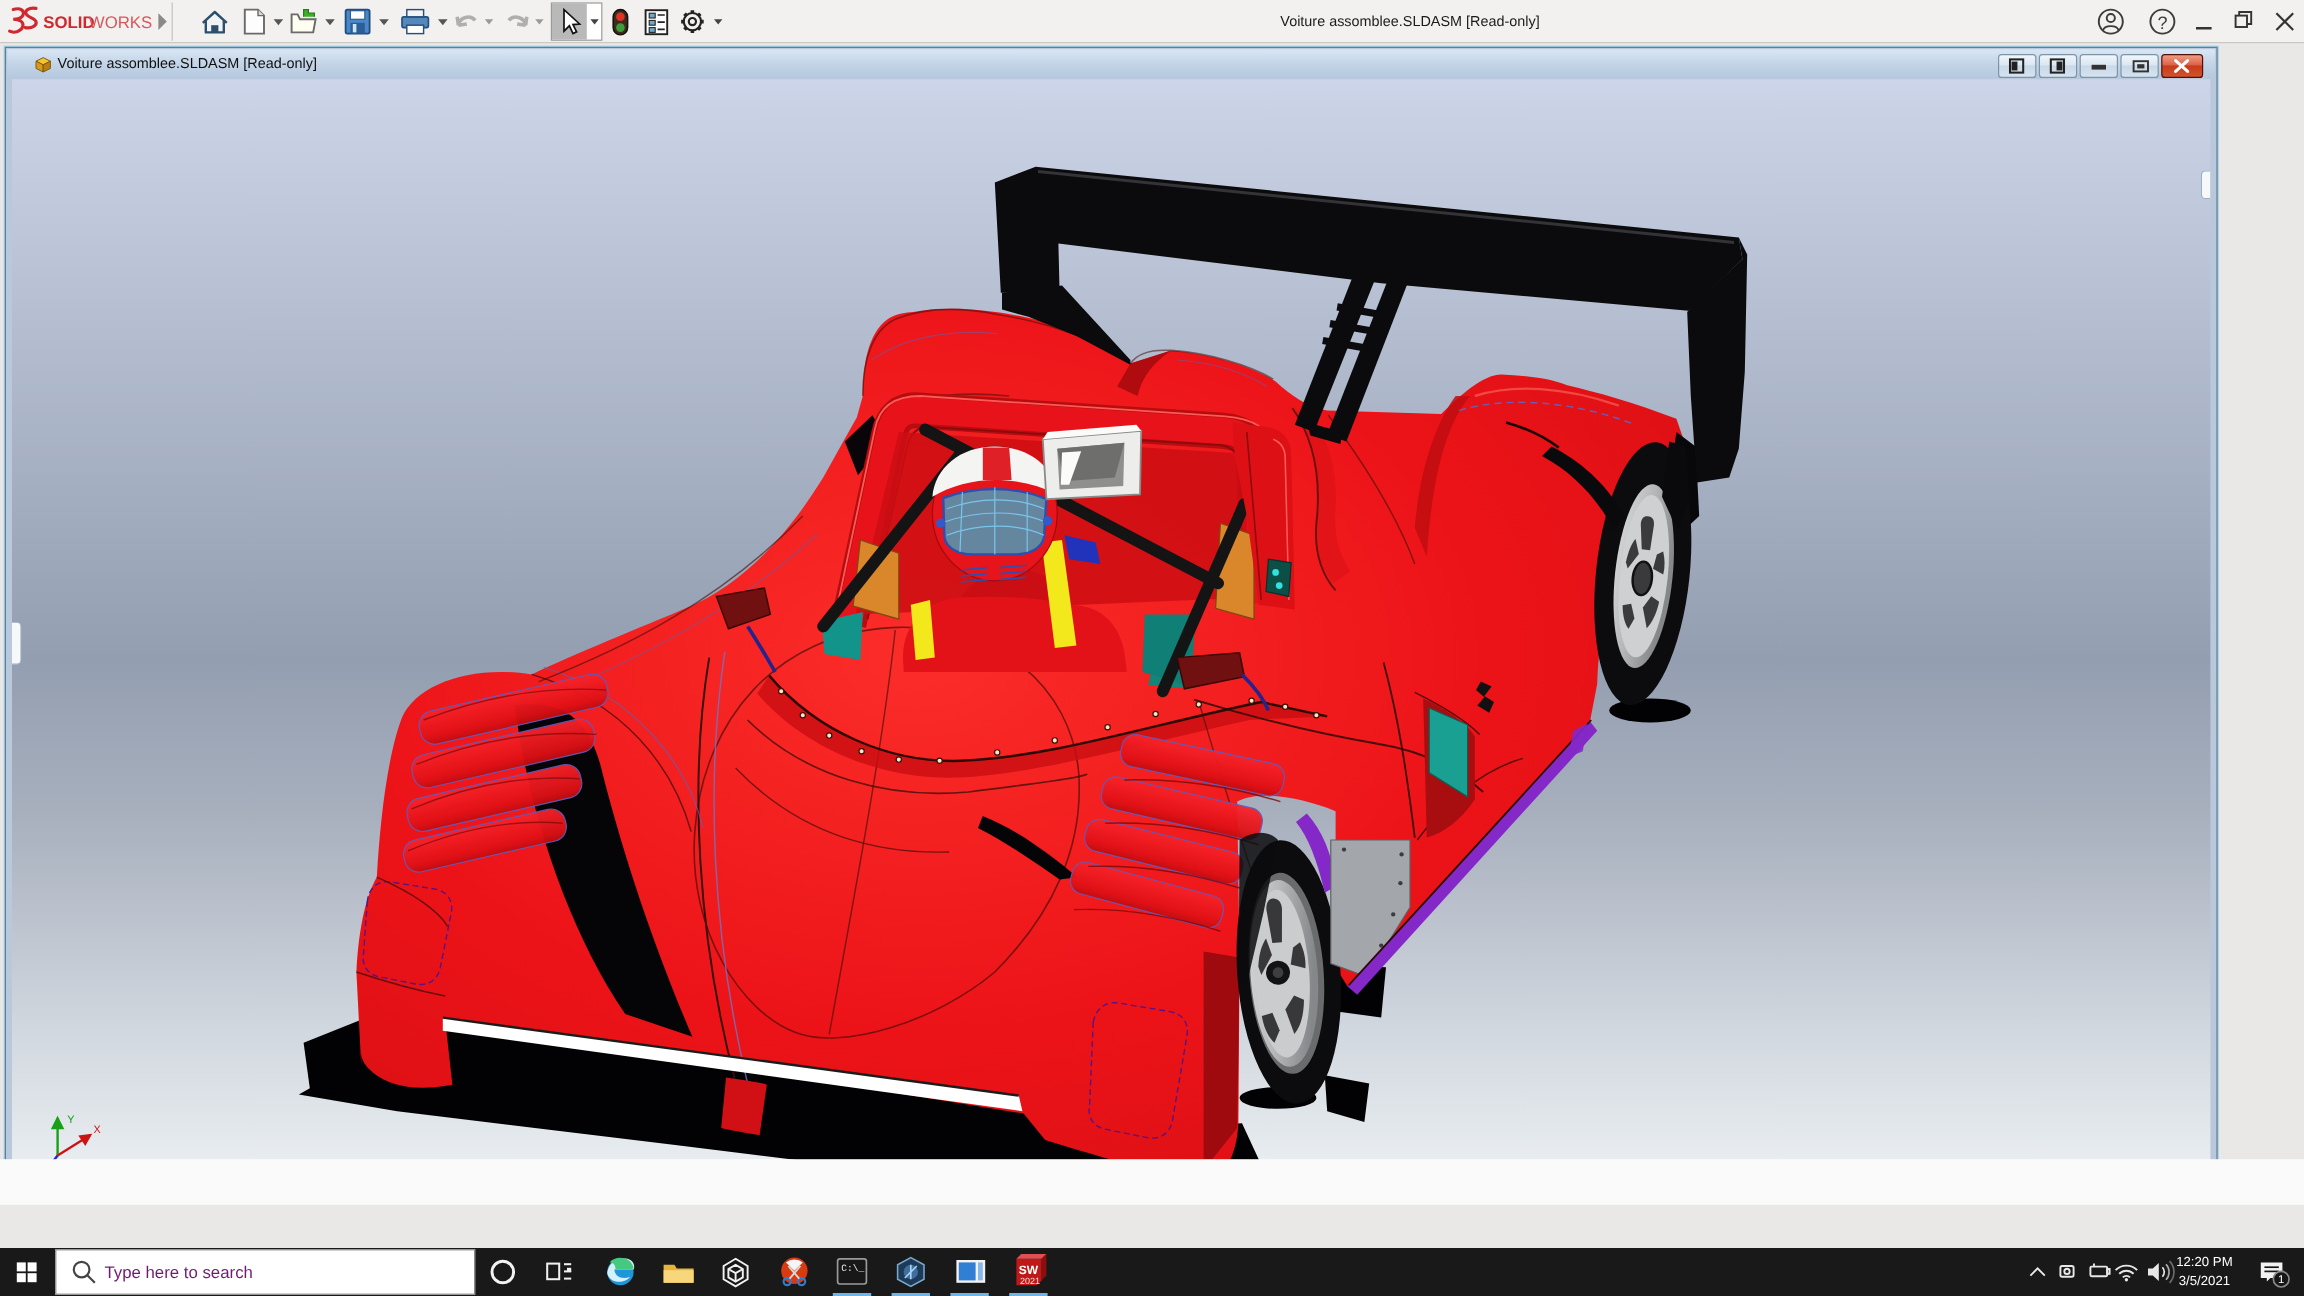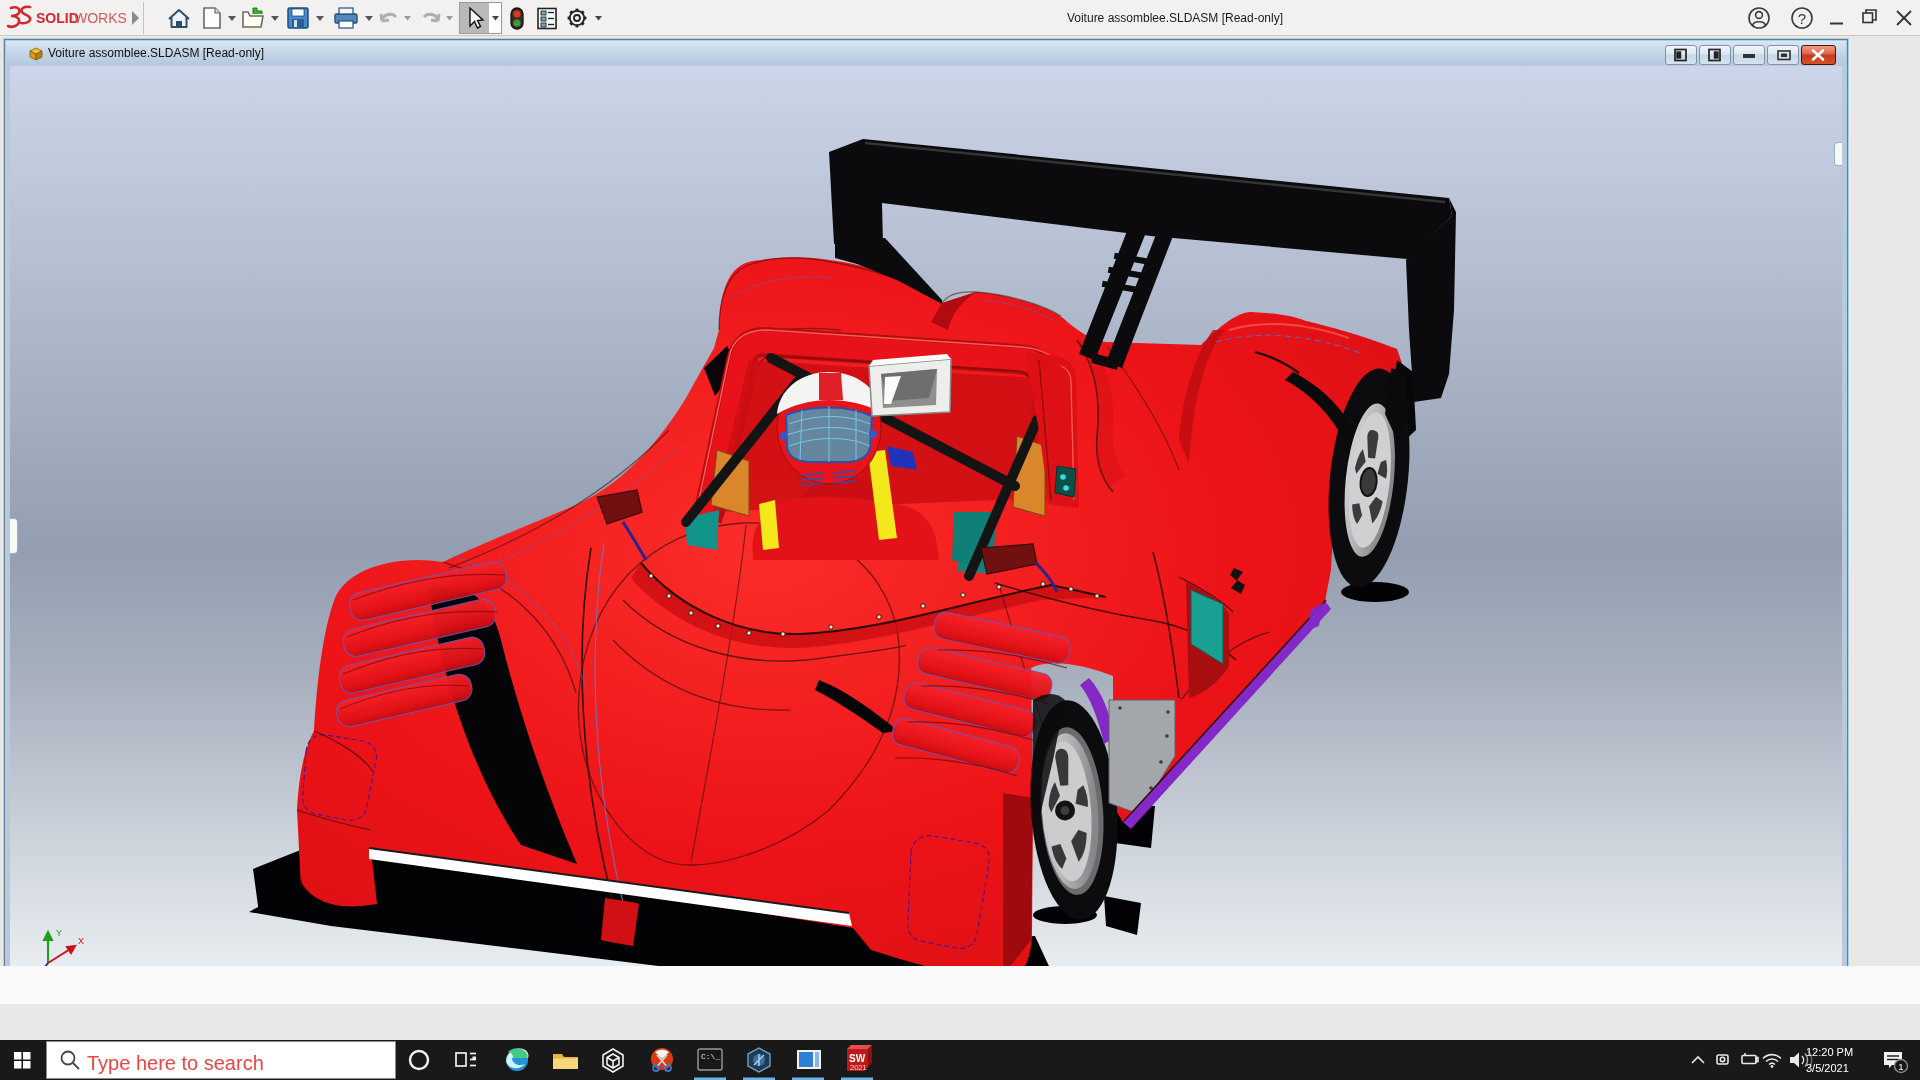--- a/index.html
+++ b/index.html
@@ -20,22 +20,22 @@
   #doctitle .txt { position:absolute; left:42px; top:5px; font-size:12px; color:#101010; }
   #viewport { position:absolute; left:5px; top:26px; width:1832px; height:930px; overflow:hidden;
     background:linear-gradient(180deg,#ccd5e9 0%,#c5cfe1 6%,#939eb0 52%,#a8b0be 66%,#d3d9e0 86%,#eef2f5 100%); }
   #carsvg { position:absolute; left:-9px; top:-66px; width:1920px; height:1080px; }
   
   #status { position:absolute; left:0; top:966px; width:1920px; height:38px; background:#fafafa; }
   
   #taskbar { position:absolute; left:0; top:1040px; width:1920px; height:40px; background:#191919; }
   #search { position:absolute; left:46px; top:1px; width:350px; height:38px; background:#ffffff;
     border:1px solid #8a8a8a; }
-  #search .hint { position:absolute; left:40px; top:10px; font-size:20px; color:#ef4444; }
-  .clock { position:absolute; left:1806px; top:4px; width:62px; text-align:left;
+  #search .hint { position:absolute; left:40px; top:10px; font-size:14px; color:#701a75; }
+  .clock { position:absolute; left:1806px; top:4px; width:62px; text-align:center;
     font-size:11px; color:#ffffff; line-height:16px; }
 </style>
 </head>
 <body>
   <div id="mdi">
     <div id="docwin">
       <div id="viewport">
         <svg id="carsvg" viewBox="0 0 1920 1080">
         <defs>
           <radialGradient id="redHood" cx="0.42" cy="0.40" r="0.78">

